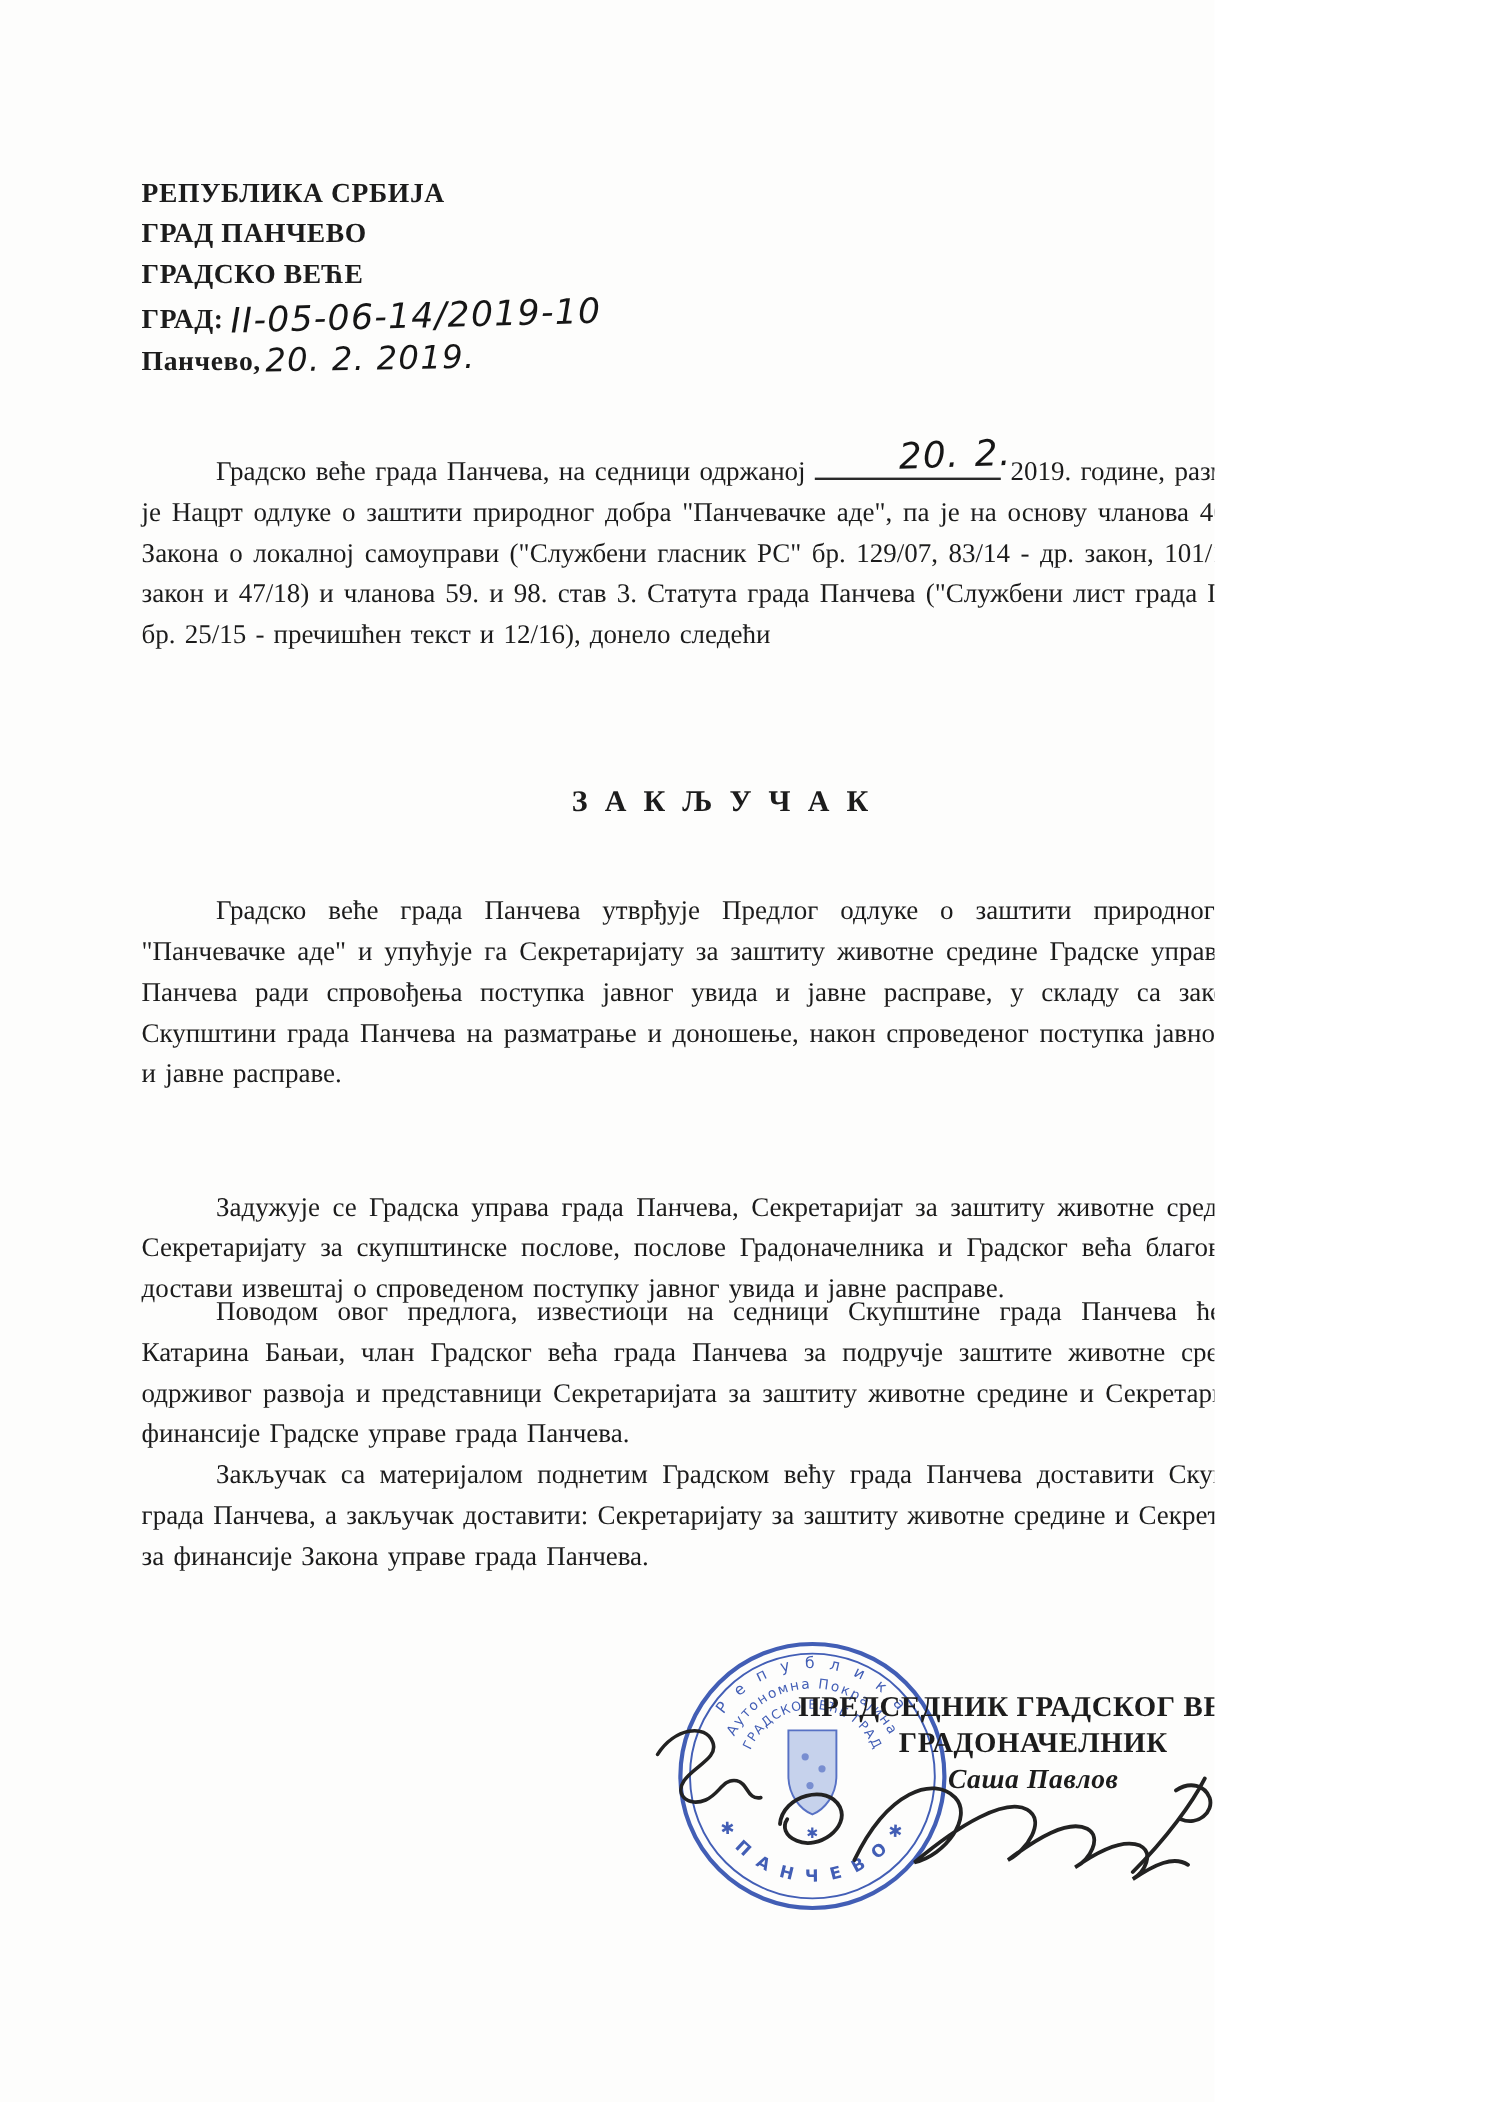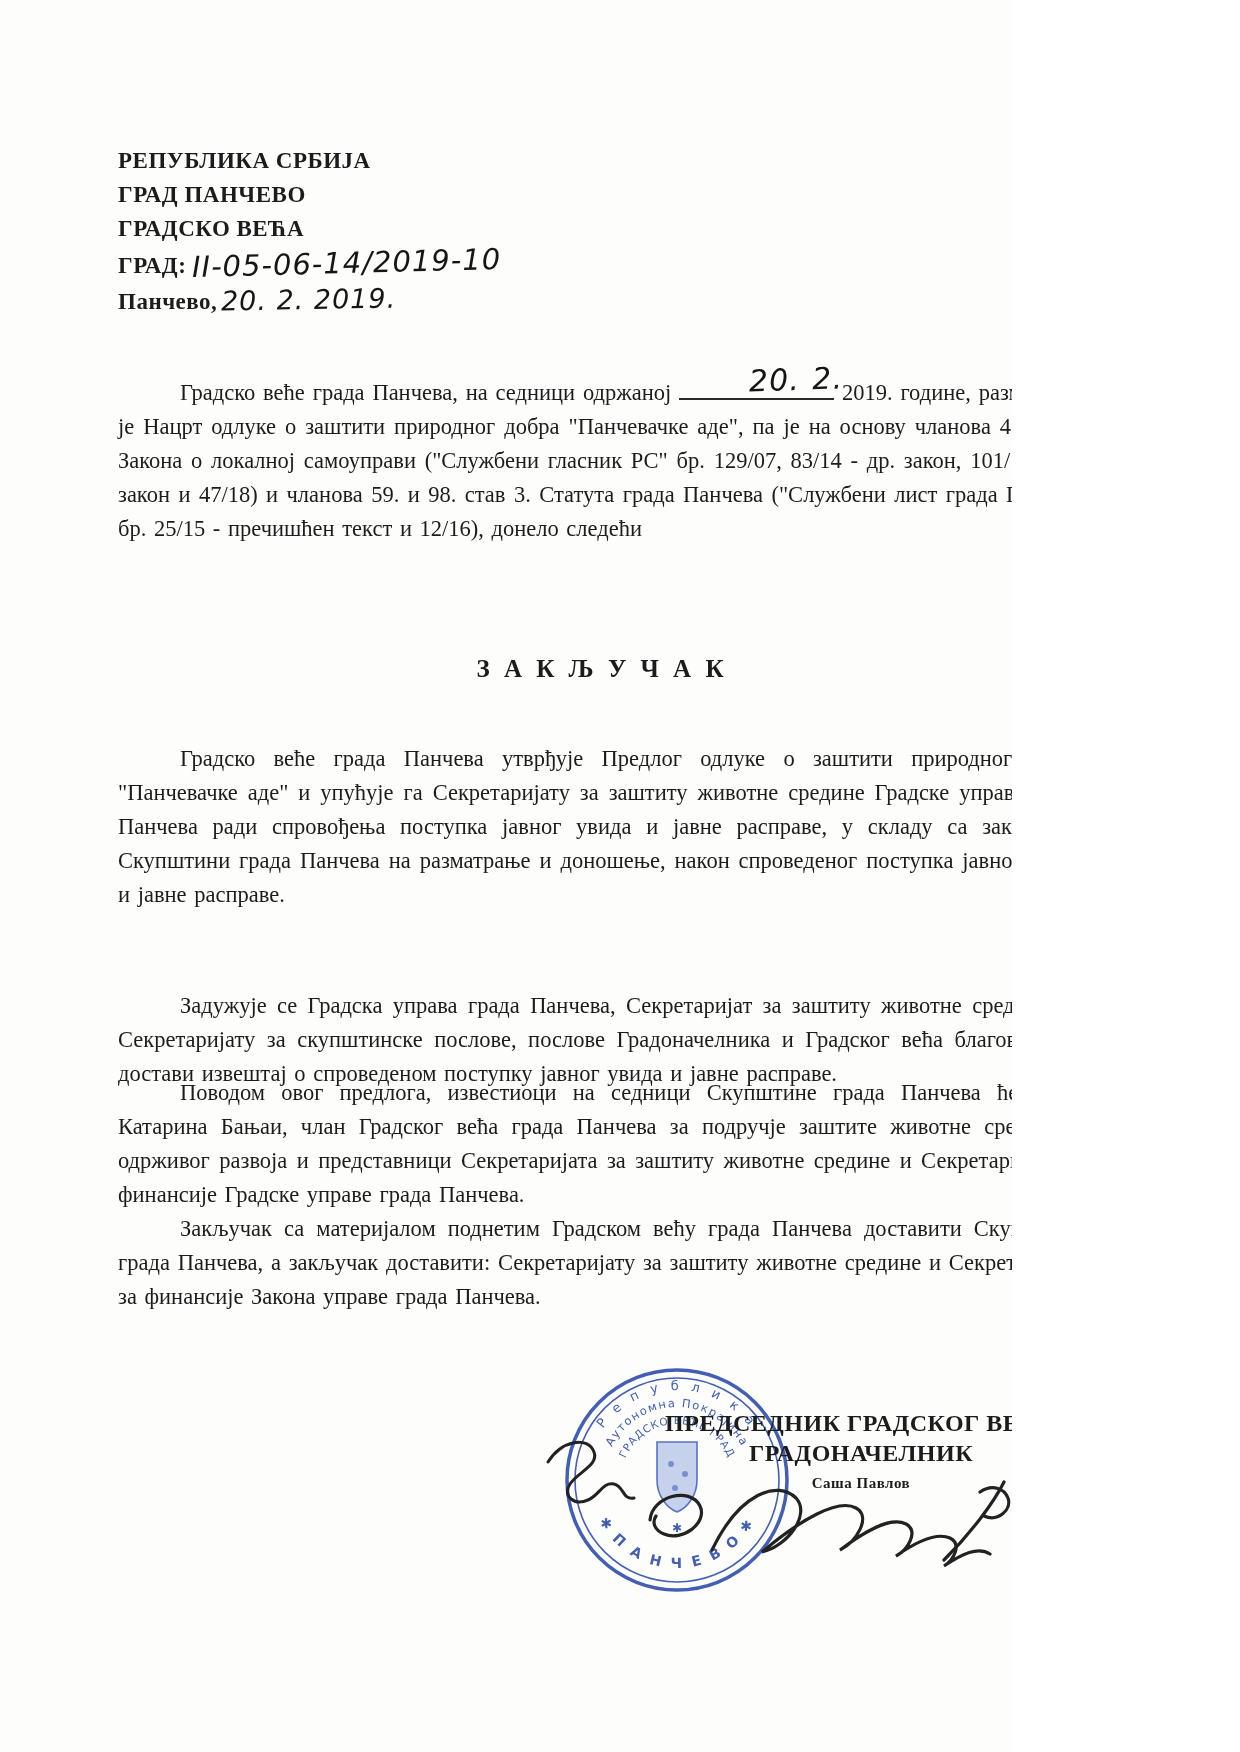--- a/index.html
+++ b/index.html
@@ -75,33 +75,33 @@
     position: absolute;
     left: 622px;
     top: 1408px;
     width: 478px;
     text-align: center;
     font-weight: bold;
     font-size: 24px;
     line-height: 30px;
     letter-spacing: 0.5px;
   }
-  .sig-name { font-size: 15px; }
+  .sig-name { font-size: 23px; font-style: italic; }
   .stamp-svg { position: absolute; left: 555px; top: 1358px; opacity: 0.92; }
   .ink-svg   { position: absolute; left: 0; top: 0; pointer-events: none; }
 </style>
 </head>
 <body>
 
 <div class="page">
 
   <div class="letterhead">
     <div class="lh-row">РЕПУБЛИКА СРБИЈА</div>
     <div class="lh-row">ГРАД ПАНЧЕВО</div>
-    <div class="lh-row">ГРАДСКО ВЕЋА</div>
+    <div class="lh-row">ГРАДСКО ВЕЋЕ</div>
     <div class="lh-row lh-number"><span>ГРАД:</span><span class="hw">II-05-06-14/2019-10</span></div>
     <div class="lh-row lh-date"><span>Панчево,</span><span class="hw">20. 2. 2019.</span></div>
   </div>
 
   <div class="textblock indent" style="top: 368px;">
     <span>Градско веће града Панчева, на седници одржаној</span>
     <span class="dateline"><span class="hw">20. 2.</span></span>
     <span>2019. године, разматрало је Нацрт одлуке о заштити природног добра "Панчевачке аде", па је на основу чланова 46. и 66. Закона о локалној самоуправи ("Службени гласник РС" бр. 129/07, 83/14 - др. закон, 101/16 - др. закон и 47/18) и чланова 59. и 98. став 3. Статута града Панчева ("Службени лист града Панчева бр. 25/15 - пречишћен текст и 12/16), донело следећи</span>
   </div>
 

